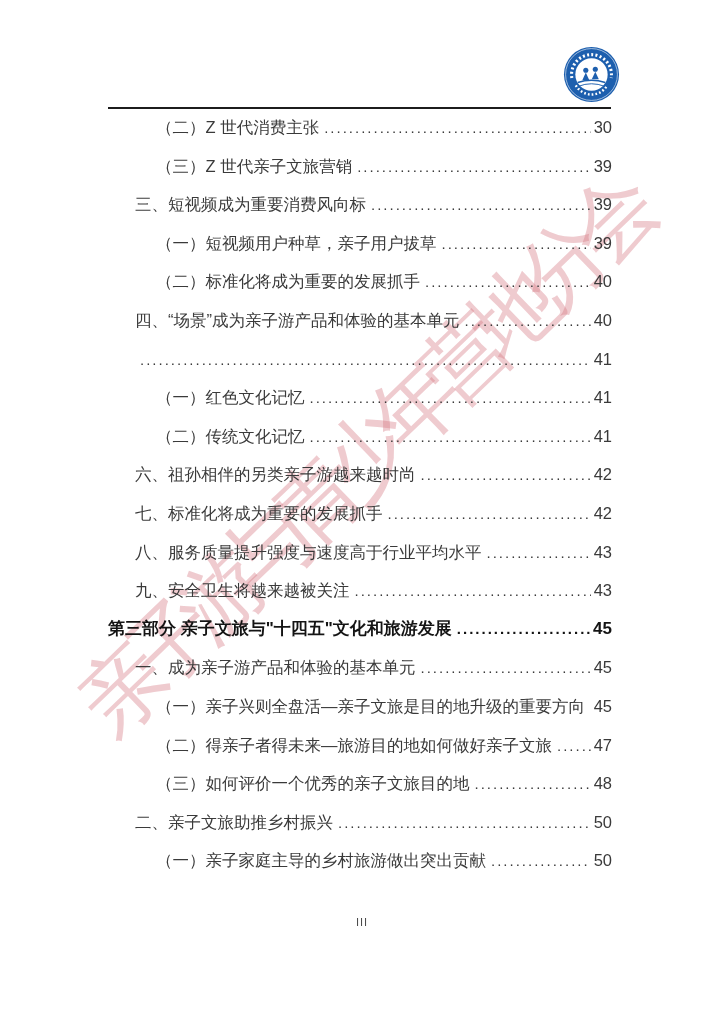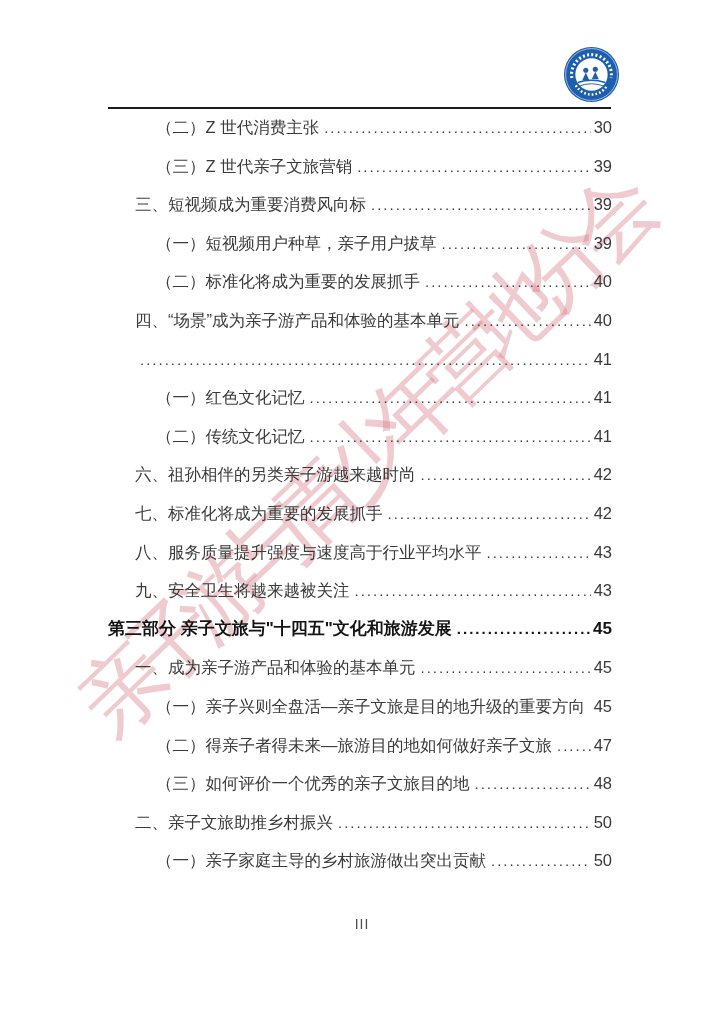--- a/index.html
+++ b/index.html
@@ -65,21 +65,21 @@
   }
   .toc-leader::after{
     content:"..........................................................................................................................................................................";
   }
   .toc-page{white-space:nowrap;}
   .footer{
     position:absolute;
     left:0;top:916px;
     width:100%;
     text-align:center;
-    font-size:14px;
+    font-size:11px;
     color:#4a4a4a;
     letter-spacing:1px;
     z-index:1;
   }
 </style>
 </head>
 <body>
 
 <div class="page">
 

